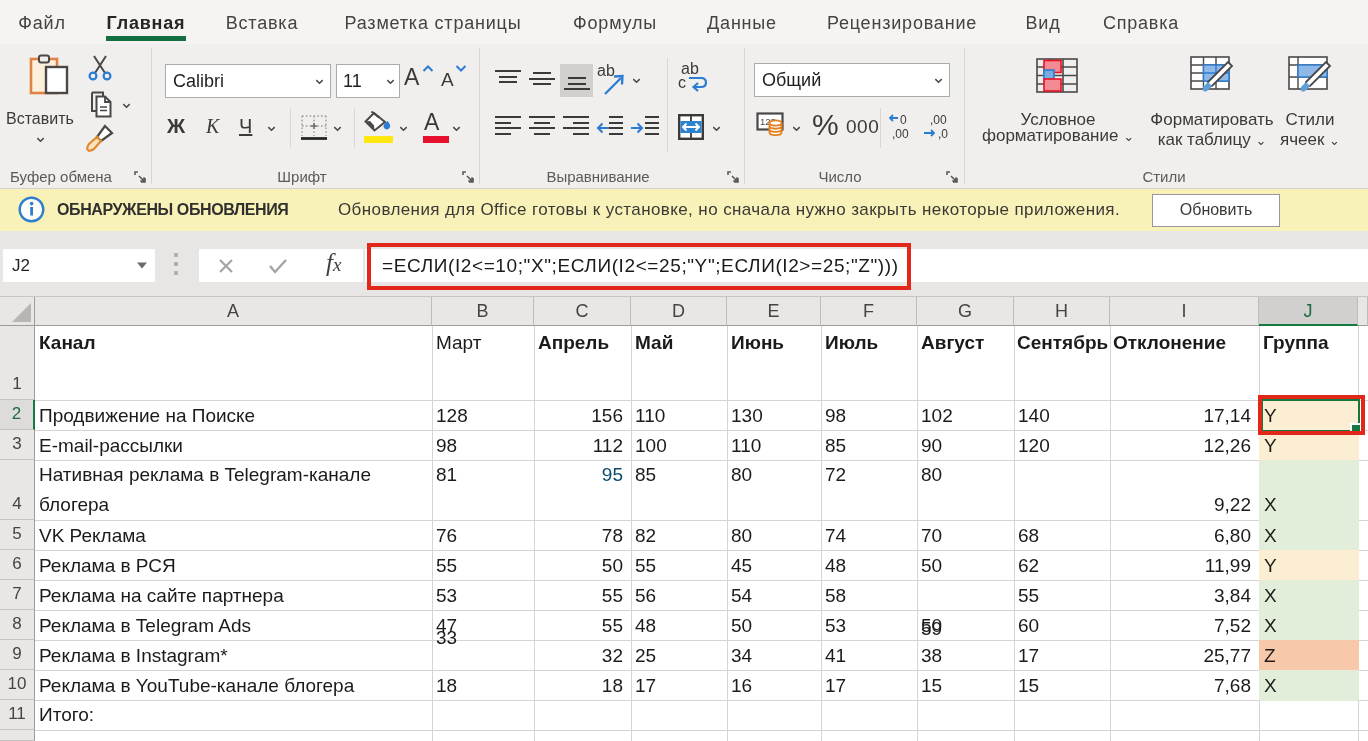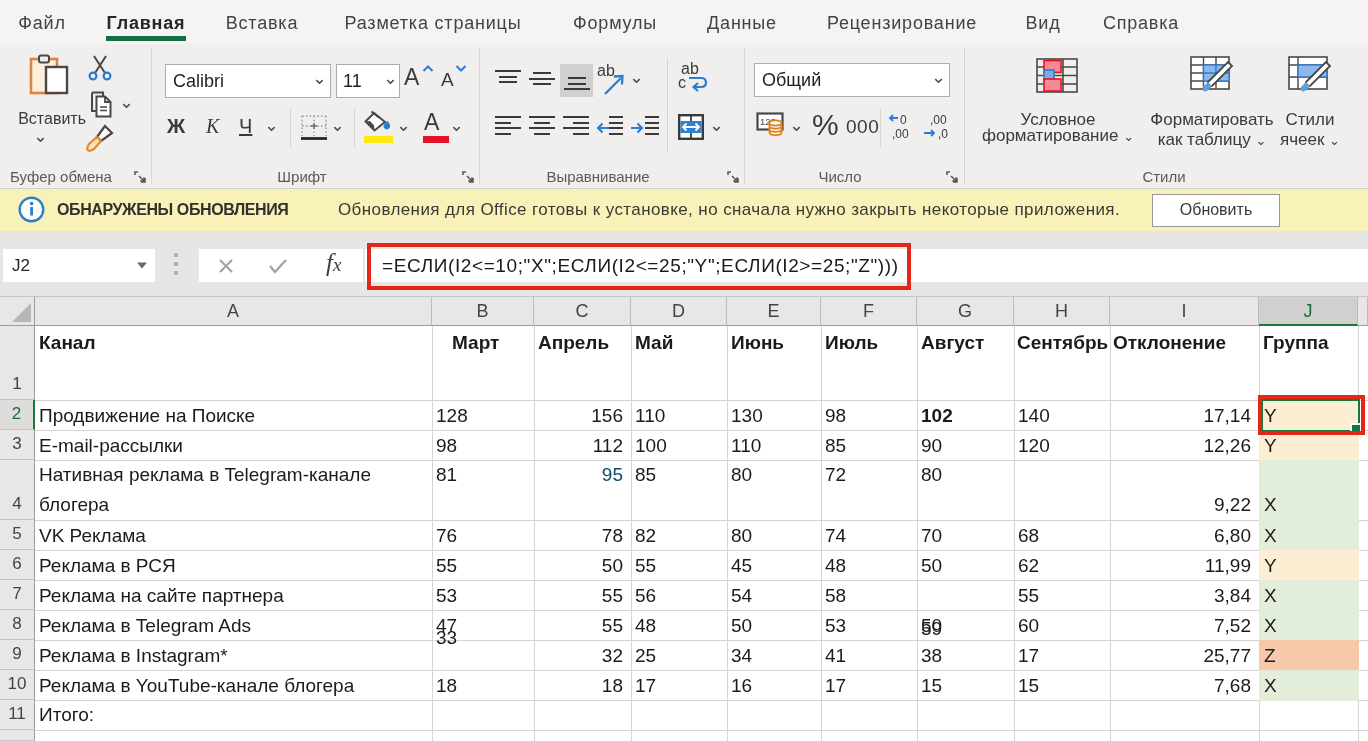--- a/index.html
+++ b/index.html
@@ -43,21 +43,21 @@
 <div class="a nw" style="left:690px;top:168px;width:300px;text-align:center;font-size:15px;color:#5c5a58">Число</div>
 <svg class="a" style="left:945px;top:170px" width="14" height="14" viewBox="0 0 14 14">
 <path d="M2 5 L2 2 L5 2 M12 8 L12 12 L8 12 M6 6 L11 11 M11 7.2 L11 11 L7.2 11" stroke="#5c5a58" stroke-width="1.6" fill="none"></path>
   </svg>
 <div class="a nw" style="left:1014px;top:168px;width:300px;text-align:center;font-size:15px;color:#5c5a58">Стили</div>
 <svg class="a" style="left:26px;top:54px" width="48" height="46" viewBox="0 0 48 46">
 <rect x="5" y="5" width="26" height="34" fill="#fcefdc" stroke="#de8344" stroke-width="2.6"></rect>
 <rect x="13" y="1.5" width="10" height="7" rx="2" fill="#f1efee" stroke="#4a4846" stroke-width="2"></rect>
 <rect x="20" y="13" width="21" height="26" fill="#fff" stroke="#4a4846" stroke-width="2.4"></rect>
 </svg>
-<div class="a nw" style="left:6px;top:110px;width:80px;text-align:right;font-size:16px;color:#3b3a38">Вставить</div>
+<div class="a nw" style="left:6px;top:110px;width:80px;text-align:left;font-size:16px;color:#3b3a38">Вставить</div>
 <svg class="a" style="left:34.5px;top:133.5px" width="11" height="11" viewBox="0 0 12 12">
 <path d="M2.5 4.5 L6 8 L9.5 4.5" stroke="#4a4846" stroke-width="1.6" fill="none"></path>
   </svg>
 <svg class="a" style="left:86px;top:53px" width="30" height="30" viewBox="0 0 30 30">
 <path d="M8 3 L19 20 M20 3 L9 20" stroke="#4a4846" stroke-width="2"></path>
 <circle cx="7" cy="23" r="3.4" stroke="#2b7cd3" stroke-width="2.2" fill="none"></circle>
 <circle cx="21" cy="23" r="3.4" stroke="#2b7cd3" stroke-width="2.2" fill="none"></circle>
 </svg>
 <svg class="a" style="left:86px;top:90px" width="30" height="30" viewBox="0 0 30 30">
 <path d="M6 2.5 L17 2.5 L17 6" stroke="#4a4846" stroke-width="2" fill="none"></path>
@@ -328,36 +328,36 @@
 <div class="a" style="left:1259px;top:400px;width:100px;height:31px;background:#fceed2"></div>
 <div class="a" style="left:1259px;top:430px;width:100px;height:31px;background:#fceed2"></div>
 <div class="a" style="left:1259px;top:460px;width:100px;height:61px;background:#e3eeda"></div>
 <div class="a" style="left:1259px;top:520px;width:100px;height:31px;background:#e3eeda"></div>
 <div class="a" style="left:1259px;top:550px;width:100px;height:31px;background:#fceed2"></div>
 <div class="a" style="left:1259px;top:580px;width:100px;height:31px;background:#e3eeda"></div>
 <div class="a" style="left:1259px;top:610px;width:100px;height:31px;background:#e3eeda"></div>
 <div class="a" style="left:1259px;top:640px;width:100px;height:31px;background:#f7c9aa"></div>
 <div class="a" style="left:1259px;top:670px;width:100px;height:31px;background:#e3eeda"></div>
 <div class="a nw" style="left:39px;top:332px;font-size:19px;color:#1c1b1a;font-weight:bold">Канал</div>
-<div class="a nw" style="left:452px;top:332px;font-size:19px;color:#1c1b1a;font-weight:bold">Март</div>
+<div class="a nw" style="left:436px;top:332px;font-size:19px;color:#1c1b1a;font-weight:normal">Март</div>
 <div class="a nw" style="left:538px;top:332px;font-size:19px;color:#1c1b1a;font-weight:bold">Апрель</div>
 <div class="a nw" style="left:635px;top:332px;font-size:19px;color:#1c1b1a;font-weight:bold">Май</div>
 <div class="a nw" style="left:731px;top:332px;font-size:19px;color:#1c1b1a;font-weight:bold">Июнь</div>
 <div class="a nw" style="left:825px;top:332px;font-size:19px;color:#1c1b1a;font-weight:bold">Июль</div>
 <div class="a nw" style="left:921px;top:332px;font-size:19px;color:#1c1b1a;font-weight:bold">Август</div>
 <div class="a nw" style="left:1017px;top:332px;font-size:19px;color:#1c1b1a;font-weight:bold">Сентябрь</div>
 <div class="a nw" style="left:1113px;top:332px;font-size:19px;color:#1c1b1a;font-weight:bold">Отклонение</div>
 <div class="a nw" style="left:1263px;top:332px;font-size:19px;color:#1c1b1a;font-weight:bold">Группа</div>
 <div class="a nw" style="left:39px;top:405.0px;font-size:19px;color:#1c1b1a;">Продвижение на Поиске</div>
 <div class="a nw" style="left:436px;top:405.0px;font-size:19px;color:#1c1b1a;">128</div>
 <div class="a nw" style="left:427px;top:405.0px;width:196px;text-align:right;font-size:19px;color:#1c1b1a;">156</div>
 <div class="a nw" style="left:635px;top:405.0px;font-size:19px;color:#1c1b1a;">110</div>
 <div class="a nw" style="left:731px;top:405.0px;font-size:19px;color:#1c1b1a;">130</div>
 <div class="a nw" style="left:825px;top:405.0px;font-size:19px;color:#1c1b1a;">98</div>
-<div class="a nw" style="left:921px;top:405.0px;font-size:19px;color:#1c1b1a;font-weight:bold;">102</div>
+<div class="a nw" style="left:921px;top:405.0px;font-size:19px;color:#1c1b1a;">102</div>
 <div class="a nw" style="left:1018px;top:405.0px;font-size:19px;color:#1c1b1a;">140</div>
 <div class="a nw" style="left:1055px;top:405.0px;width:196px;text-align:right;font-size:19px;color:#1c1b1a;">17,14</div>
 <div class="a nw" style="left:1264px;top:405.0px;font-size:19px;color:#1c1b1a;">Y</div>
 <div class="a nw" style="left:39px;top:435.0px;font-size:19px;color:#1c1b1a;">E-mail-рассылки</div>
 <div class="a nw" style="left:436px;top:435.0px;font-size:19px;color:#1c1b1a;">98</div>
 <div class="a nw" style="left:427px;top:435.0px;width:196px;text-align:right;font-size:19px;color:#1c1b1a;">112</div>
 <div class="a nw" style="left:635px;top:435.0px;font-size:19px;color:#1c1b1a;">100</div>
 <div class="a nw" style="left:731px;top:435.0px;font-size:19px;color:#1c1b1a;">110</div>
 <div class="a nw" style="left:825px;top:435.0px;font-size:19px;color:#1c1b1a;">85</div>
 <div class="a nw" style="left:921px;top:435.0px;font-size:19px;color:#1c1b1a;">90</div>

